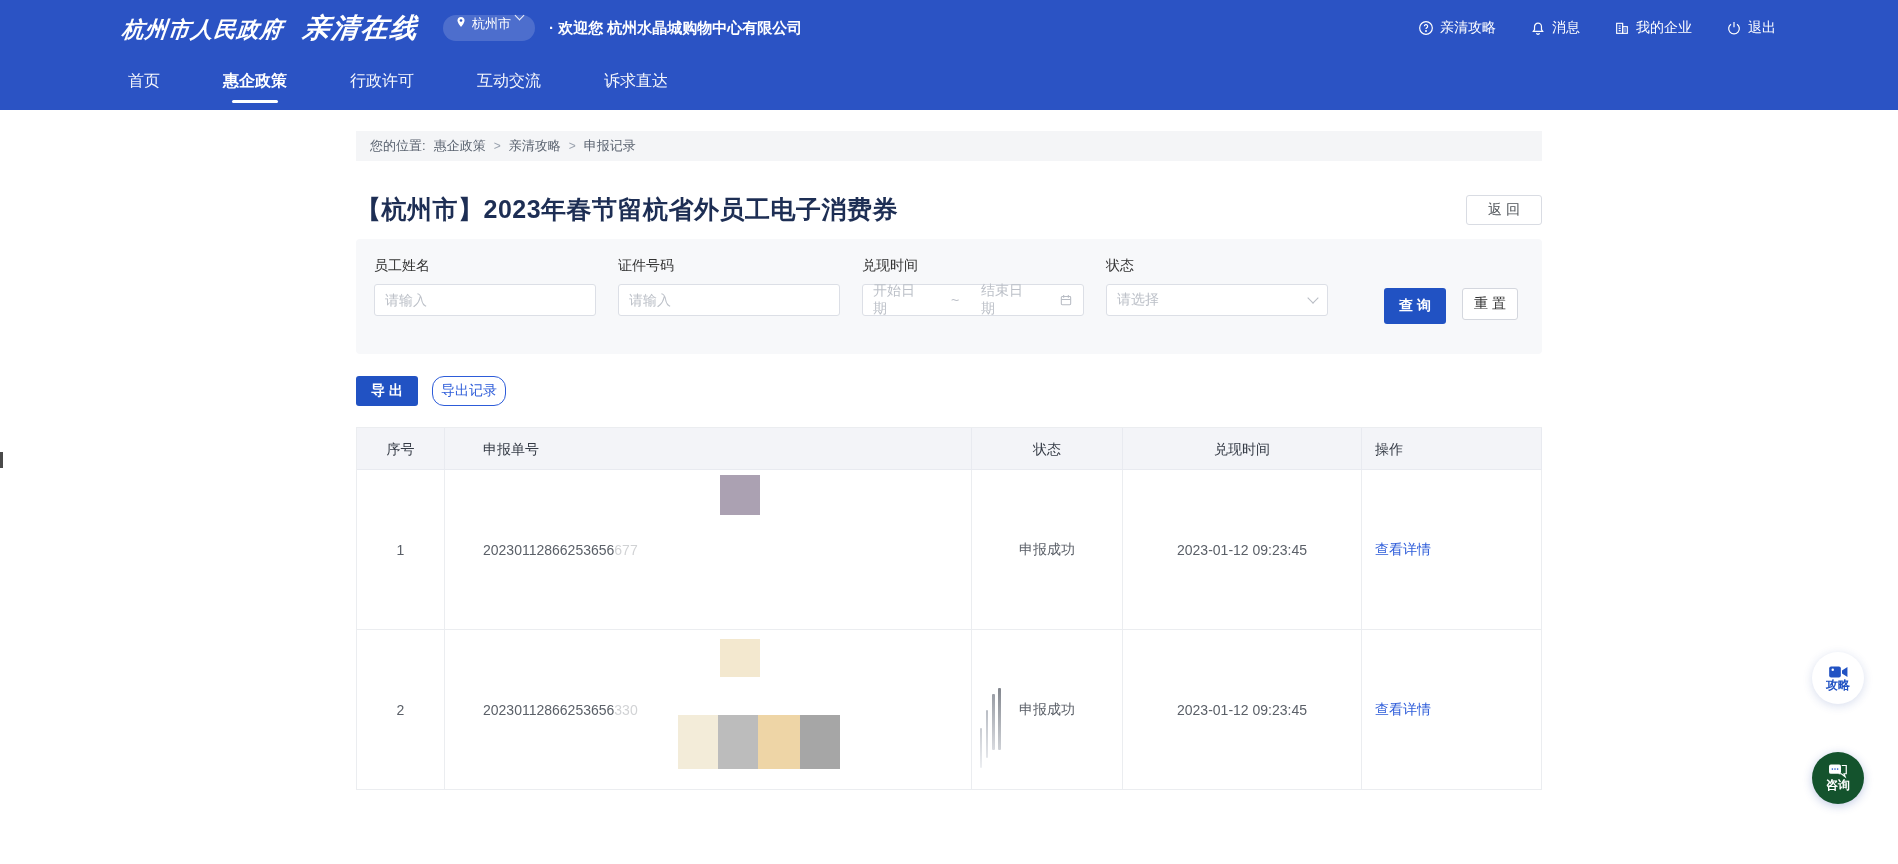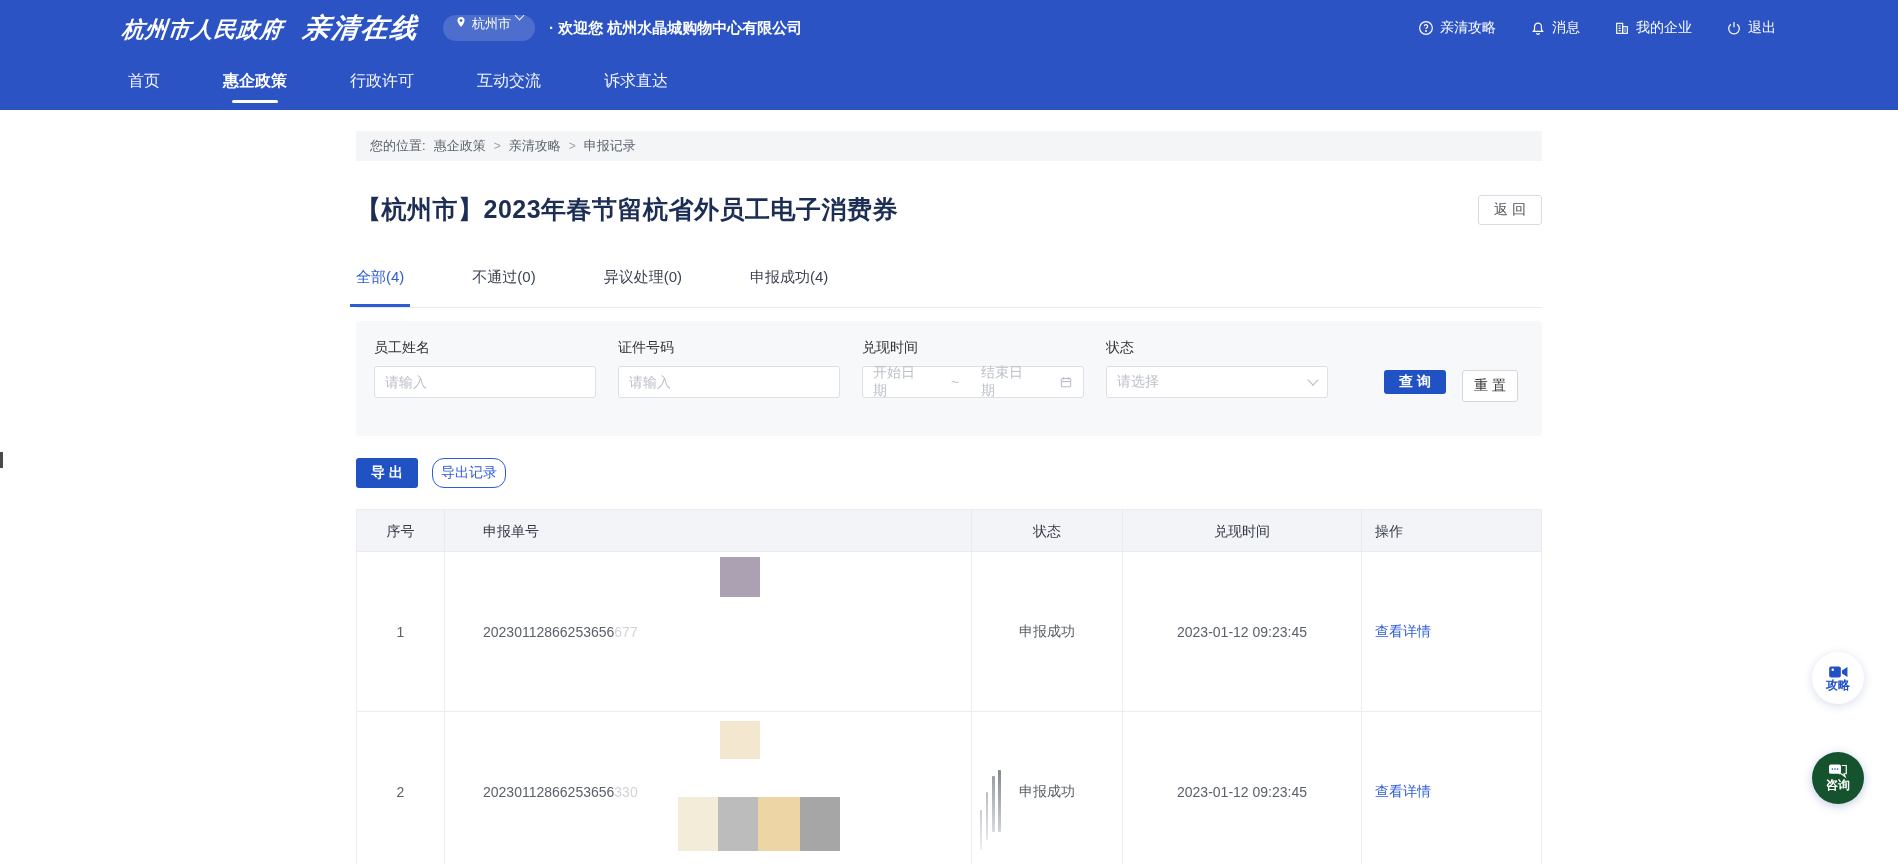--- a/index.html
+++ b/index.html
@@ -26,42 +26,42 @@
   .nav-item.active { font-weight:bold; opacity:1; }
   .nav-item.active::after { content:""; position:absolute; left:50%; transform:translateX(-50%);
     bottom:7px; width:46px; height:3px; background:#fff; border-radius:2px; }
   
   .content { width:1186px; margin:0 auto; }
   .breadcrumb { margin-top:21px; height:30px; background:#f4f5f7; display:flex; align-items:center;
     padding:0 14px; font-size:13px; color:#5a6370; gap:8px; }
   .crumb-sep { color:#9aa2ae; font-size:12px; }
   .title-row { margin-top:32px; display:flex; align-items:center; }
   .page-title { font-size:25px; font-weight:bold; color:#1d2e54; letter-spacing:.5px; }
-  .back-btn { margin-left:auto; width:64px; height:30px; background:#fff; border:1px solid #d9dce3;
+  .back-btn { margin-left:auto; width:76px; height:30px; background:#fff; border:1px solid #d9dce3;
     border-radius:3px; font-size:14px; color:#4e5358; cursor:pointer; font-family:inherit; }
   
   .tabs { margin-top:42px; display:flex; gap:68px; border-bottom:1px solid #e8eaee; height:40px; font-size:15px; }
   .tab { position:relative; color:#3c4354; cursor:pointer; padding-bottom:16px; white-space:nowrap; }
   .tab.active { color:#2d5cd9; }
   .tab.active::after { content:""; position:absolute; left:-6px; right:-6px; bottom:0; height:3px; background:#2d5cd9; }
   
   .filter-panel { margin-top:13px; background:#f7f8fa; border-radius:4px; height:115px;
     display:flex; padding:18px 24px 0 18px; }
   .field { width:222px; margin-right:22px; }
   .field-label { font-size:14px; color:#333; }
   .field-box { margin-top:9px; height:32px; background:#fff; border:1px solid #dcdfe6; border-radius:3px;
     display:flex; align-items:center; padding:0 10px; font-size:14px; }
   .field-box input { border:none; outline:none; width:100%; font-size:14px; font-family:inherit; background:transparent; }
   .field-box input::placeholder { color:#bcc0c8; }
   .date-box { justify-content:center; gap:22px; color:#bcc0c8; cursor:pointer; }
   .select-box { justify-content:space-between; color:#bcc0c8; cursor:pointer; }
   .chev-gray { width:8px; height:8px; border-right:1.5px solid #b8bcc4; border-bottom:1.5px solid #b8bcc4;
     transform:rotate(45deg); margin-top:-4px; }
   .filter-actions { margin-left:auto; display:flex; gap:16px; margin-top:31px; }
-  .btn-primary { width:62px; height:24px; background:#2152c3; color:#fff; border:none; border-radius:3px;
+  .btn-primary { width:62px; height:36px; background:#2152c3; color:#fff; border:none; border-radius:3px;
     font-size:14px; font-weight:bold; cursor:pointer; font-family:inherit; }
   .btn-plain { width:56px; height:32px; background:#fff; color:#333; border:1px solid #d4d7de; border-radius:3px;
     font-size:14px; cursor:pointer; font-family:Liberation Sans, sans-serif; }
   
   .toolbar { margin-top:22px; display:flex; gap:14px; }
   .btn-export { width:62px; height:30px; background:#2152c3; color:#fff; border:none; border-radius:3px;
     font-size:14px; font-weight:bold; cursor:pointer; font-family:inherit; }
   .btn-export-records { width:74px; height:30px; background:#fff; color:#2d5cd9; border:1px solid #2d5cd9;
     border-radius:12px; font-size:14px; cursor:pointer; font-family:inherit; }
   
@@ -179,26 +179,20 @@
     <span>亲清攻略</span>
     <span class="crumb-sep">&gt;</span>
     <span>申报记录</span>
   </div>
 
   <div class="title-row">
     <h1 class="page-title">【杭州市】2023年春节留杭省外员工电子消费券</h1>
     <button class="back-btn">返 回</button>
   </div>
 
-  <div class="tabs">
-    <div class="tab active">全部(4)</div>
-    <div class="tab">不通过(0)</div>
-    <div class="tab">异议处理(0)</div>
-    <div class="tab">申报成功(4)</div>
-  </div>
 
   <div class="filter-panel">
     <div class="field">
       <div class="field-label">员工姓名</div>
       <div class="field-box">
         <input placeholder="请输入" style="">
       </div>
     </div>
     <div class="field">
       <div class="field-label">证件号码</div>

